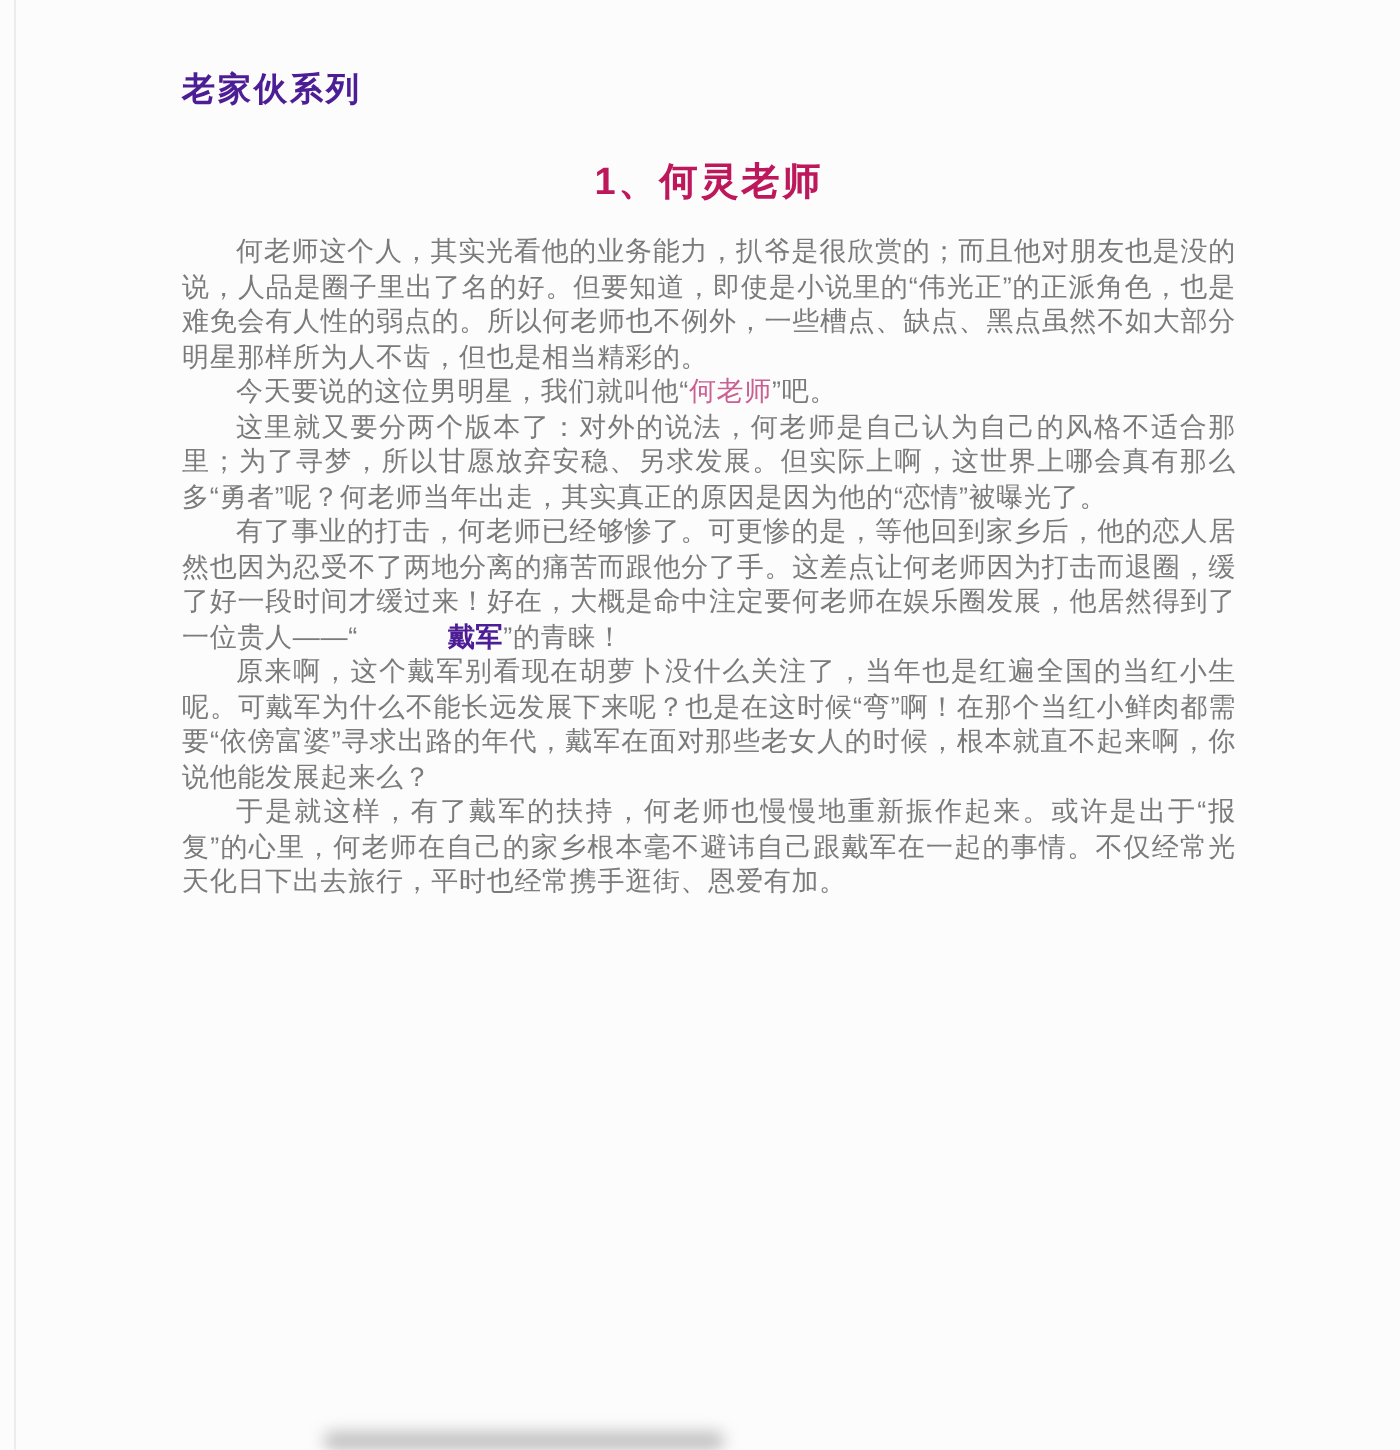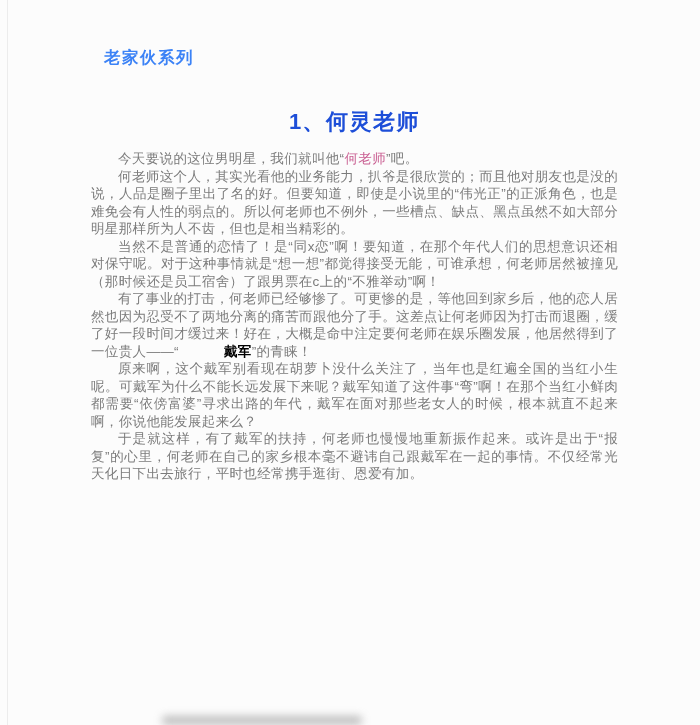--- a/index.html
+++ b/index.html
@@ -16,62 +16,62 @@
   }
   .edge-line {
     position: absolute; left: 7px; top: 0; bottom: 0;
     width: 1px; background: #ececec;
   }
   .article {
     position: absolute; left: 91px; top: 34px; width: 527px;
     filter: blur(0.35px);
   }
   .series-title {
-    margin: 13px;
+    margin: 0;
     font-size: 16.5px; font-weight: bold;
-    color: #3b82f6; letter-spacing: 1.5px;
+    color: #4c1d95; letter-spacing: 1.5px;
   }
   .article-heading {
-    margin: 38px 0 13px 0;
-    font-size: 22px; font-weight: bold;
-    color: #1d4ed8; text-align: center; letter-spacing: 1.5px;
+    margin: 22px 0 13px 0;
+    font-size: 19px; font-weight: bold;
+    color: #be185d; text-align: center; letter-spacing: 1.5px;
   }
   .body-text p {
     margin: 0;
     font-size: 13.5px;
     line-height: 17.5px;
     color: var(--body-color, #7b7b7b);
     text-align: justify;
     text-indent: 2em;
     letter-spacing: 0.35px;
   }
   .body-text .pink { color: var(--pink-color, #c95f92); }
-  .body-text .bold { font-weight: bold; color: #000000; padding-left: 45px; }
+  .body-text .bold { font-weight: bold; color: #4c1d95; padding-left: 45px; }
   .smudge {
     position: absolute; left: 162px; top: 716px;
     width: 200px; height: 9px;
     background: #8a8a8a; opacity: 0.55;
     filter: blur(4px); border-radius: 4px;
   }
 </style>
 </head>
 <body>
 
 <div class="page">
   <div class="edge-line"></div>
 
   <div class="article">
     <h2 class="series-title">老家伙系列</h2>
 
     <h1 class="article-heading">1、何灵老师</h1>
 
     <div class="body-text" id="body-text">
+        <p><span>何老师这个人，其实光看他的业务能力，扒爷是很欣赏的；而且他对朋友也是没的说，人品是圈子里出了名的好。但要知道，即使是小说里的“伟光正”的正派角色，也是难免会有人性的弱点的。所以何老师也不例外，一些槽点、缺点、黑点虽然不如大部分明星那样所为人不齿，但也是相当精彩的。</span></p>
         <p><span>今天要说的这位男明星，我们就叫他“</span><span class="pink">何老师</span><span>”吧。</span></p>
-        <p><span>何老师这个人，其实光看他的业务能力，扒爷是很欣赏的；而且他对朋友也是没的说，人品是圈子里出了名的好。但要知道，即使是小说里的“伟光正”的正派角色，也是难免会有人性的弱点的。所以何老师也不例外，一些槽点、缺点、黑点虽然不如大部分明星那样所为人不齿，但也是相当精彩的。</span></p>
-        <p><span>当然不是普通的恋情了！是“同x恋”啊！要知道，在那个年代人们的思想意识还相对保守呢。对于这种事情就是“想一想”都觉得接受无能，可谁承想，何老师居然被撞见（那时候还是员工宿舍）了跟男票在c上的“不雅举动”啊！</span></p>
+        <p><span>这里就又要分两个版本了：对外的说法，何老师是自己认为自己的风格不适合那里；为了寻梦，所以甘愿放弃安稳、另求发展。但实际上啊，这世界上哪会真有那么多“勇者”呢？何老师当年出走，其实真正的原因是因为他的“恋情”被曝光了。</span></p>
         <p><span>有了事业的打击，何老师已经够惨了。可更惨的是，等他回到家乡后，他的恋人居然也因为忍受不了两地分离的痛苦而跟他分了手。这差点让何老师因为打击而退圈，缓了好一段时间才缓过来！好在，大概是命中注定要何老师在娱乐圈发展，他居然得到了一位贵人——“</span><span class="bold">戴军</span><span>”的青睐！</span></p>
-        <p><span>原来啊，这个戴军别看现在胡萝卜没什么关注了，当年也是红遍全国的当红小生呢。可戴军为什么不能长远发展下来呢？戴军知道了这件事“弯”啊！在那个当红小鲜肉都需要“依傍富婆”寻求出路的年代，戴军在面对那些老女人的时候，根本就直不起来啊，你说他能发展起来么？</span></p>
+        <p><span>原来啊，这个戴军别看现在胡萝卜没什么关注了，当年也是红遍全国的当红小生呢。可戴军为什么不能长远发展下来呢？也是在这时候“弯”啊！在那个当红小鲜肉都需要“依傍富婆”寻求出路的年代，戴军在面对那些老女人的时候，根本就直不起来啊，你说他能发展起来么？</span></p>
         <p><span>于是就这样，有了戴军的扶持，何老师也慢慢地重新振作起来。或许是出于“报复”的心里，何老师在自己的家乡根本毫不避讳自己跟戴军在一起的事情。不仅经常光天化日下出去旅行，平时也经常携手逛街、恩爱有加。</span></p>
       </div>
   </div>
 
   <div class="smudge"></div>
 </div>
 
 </body></html>

